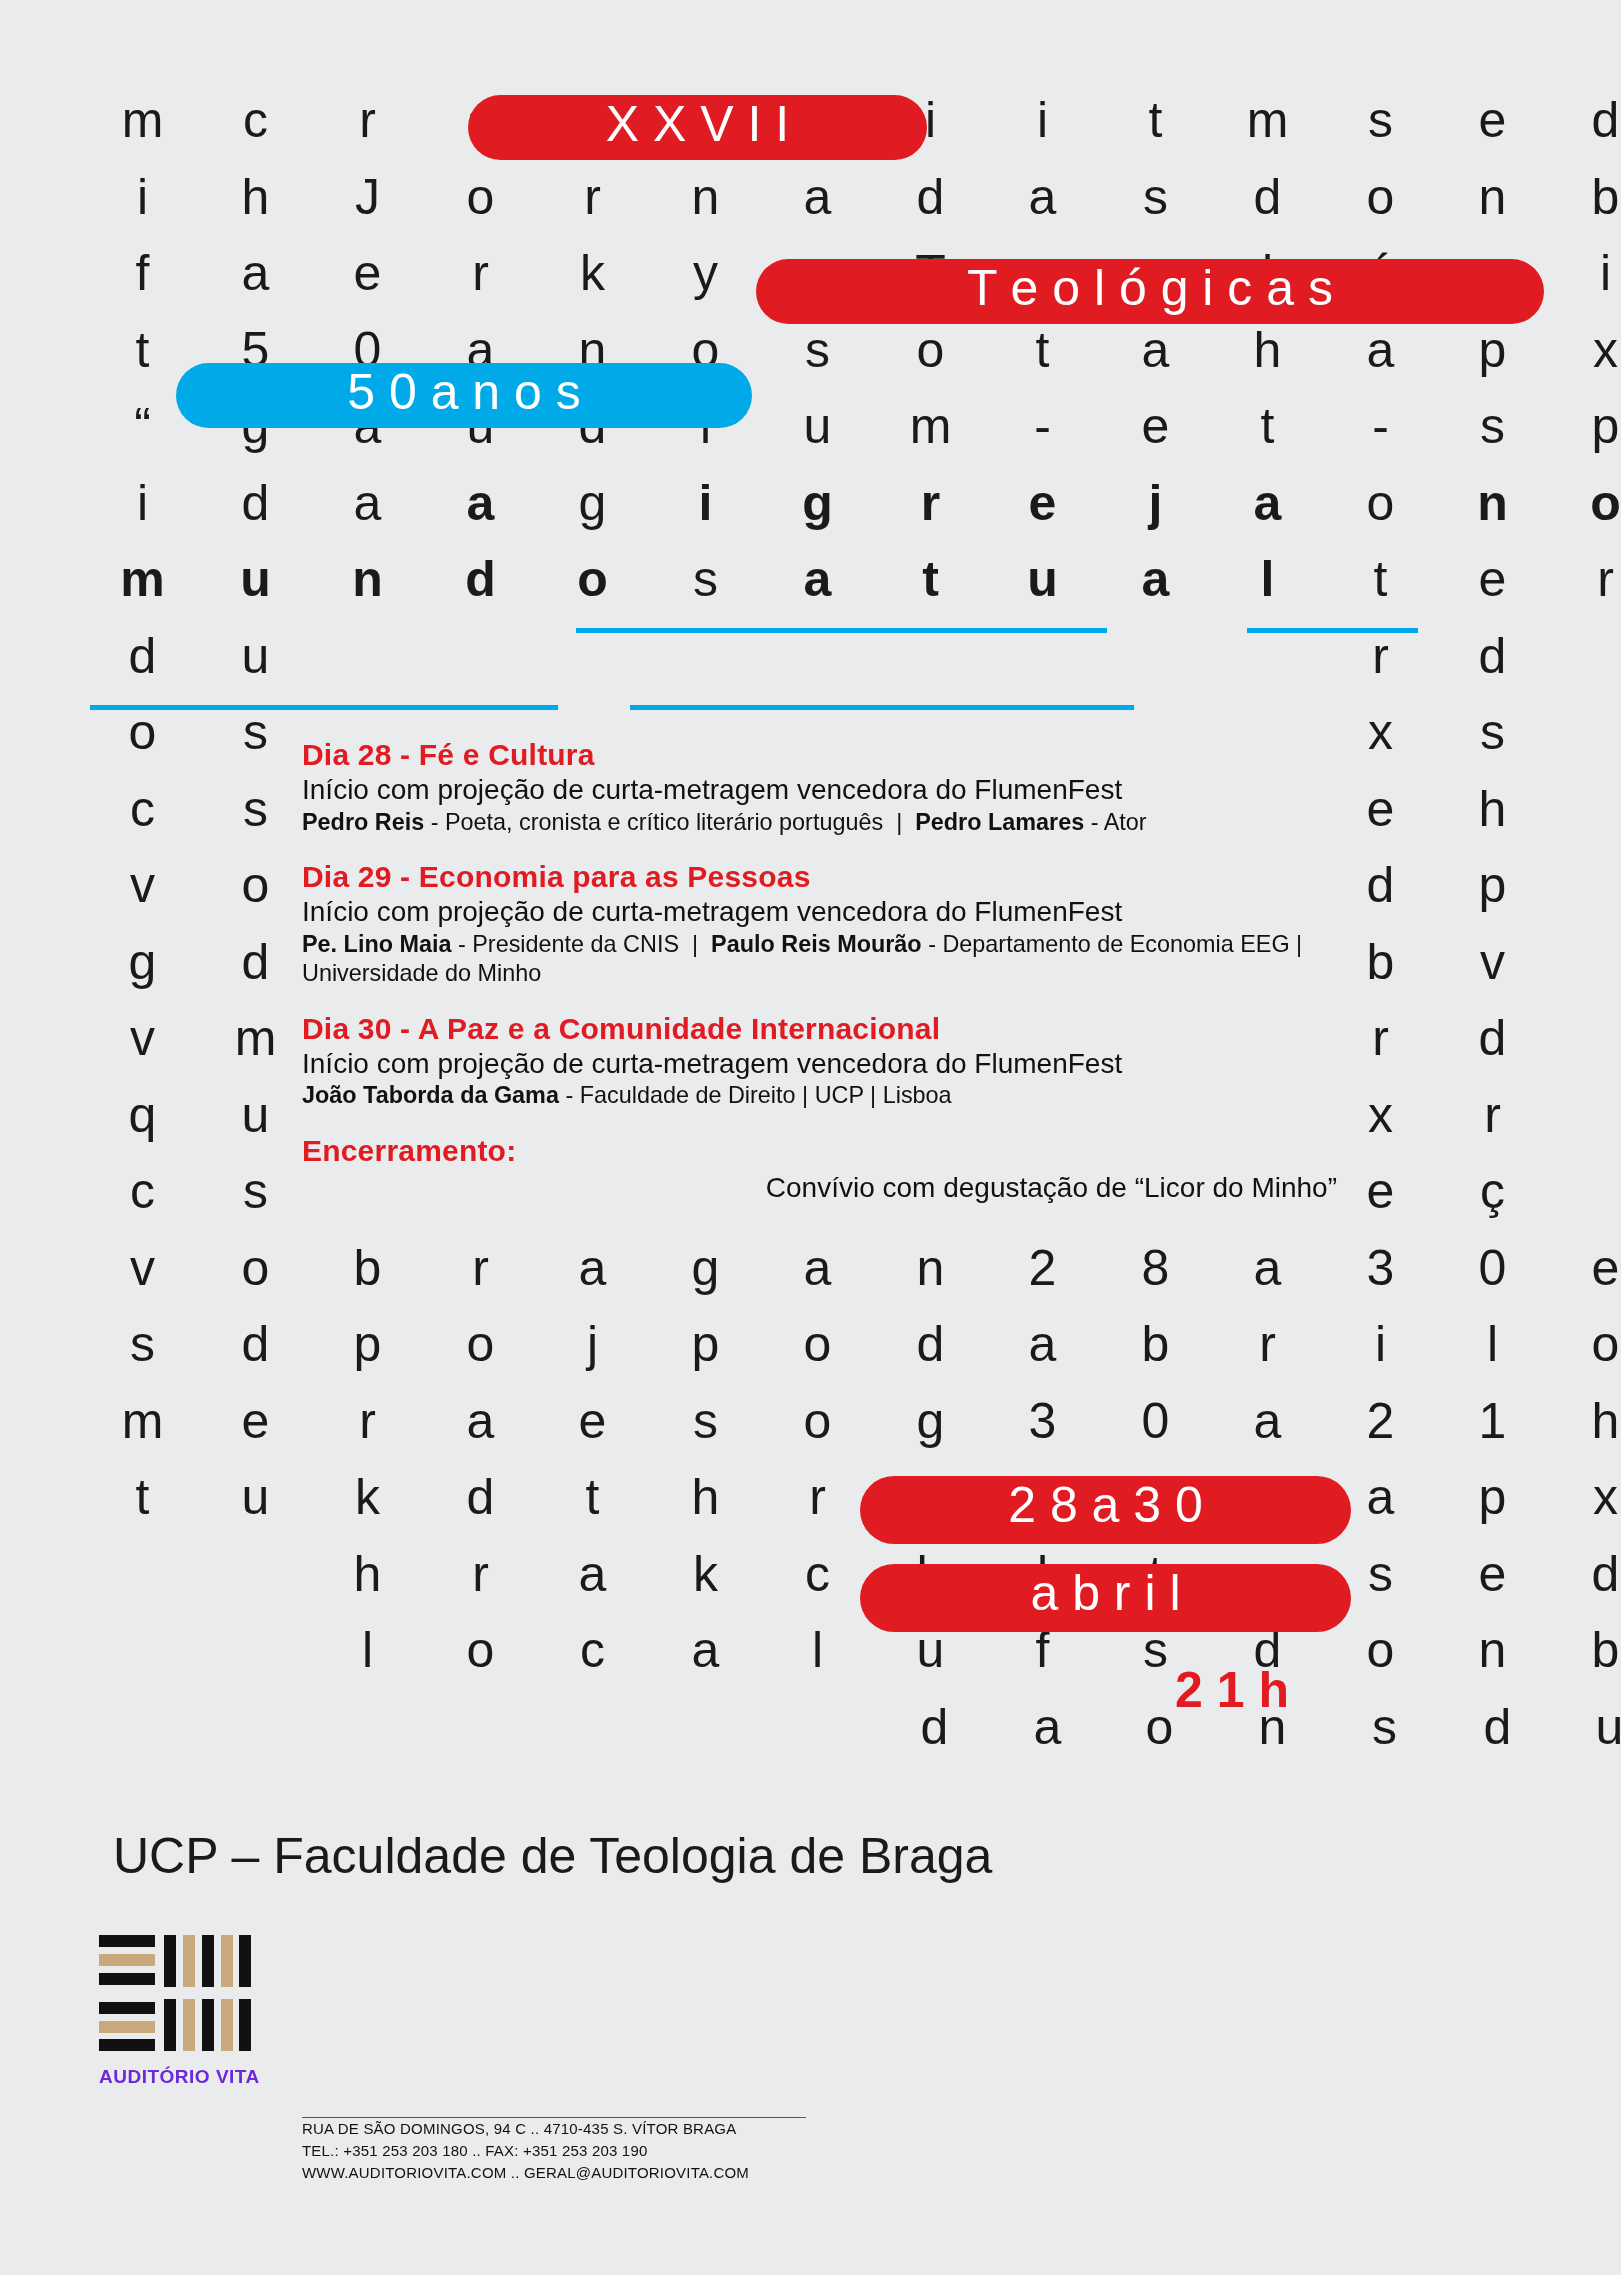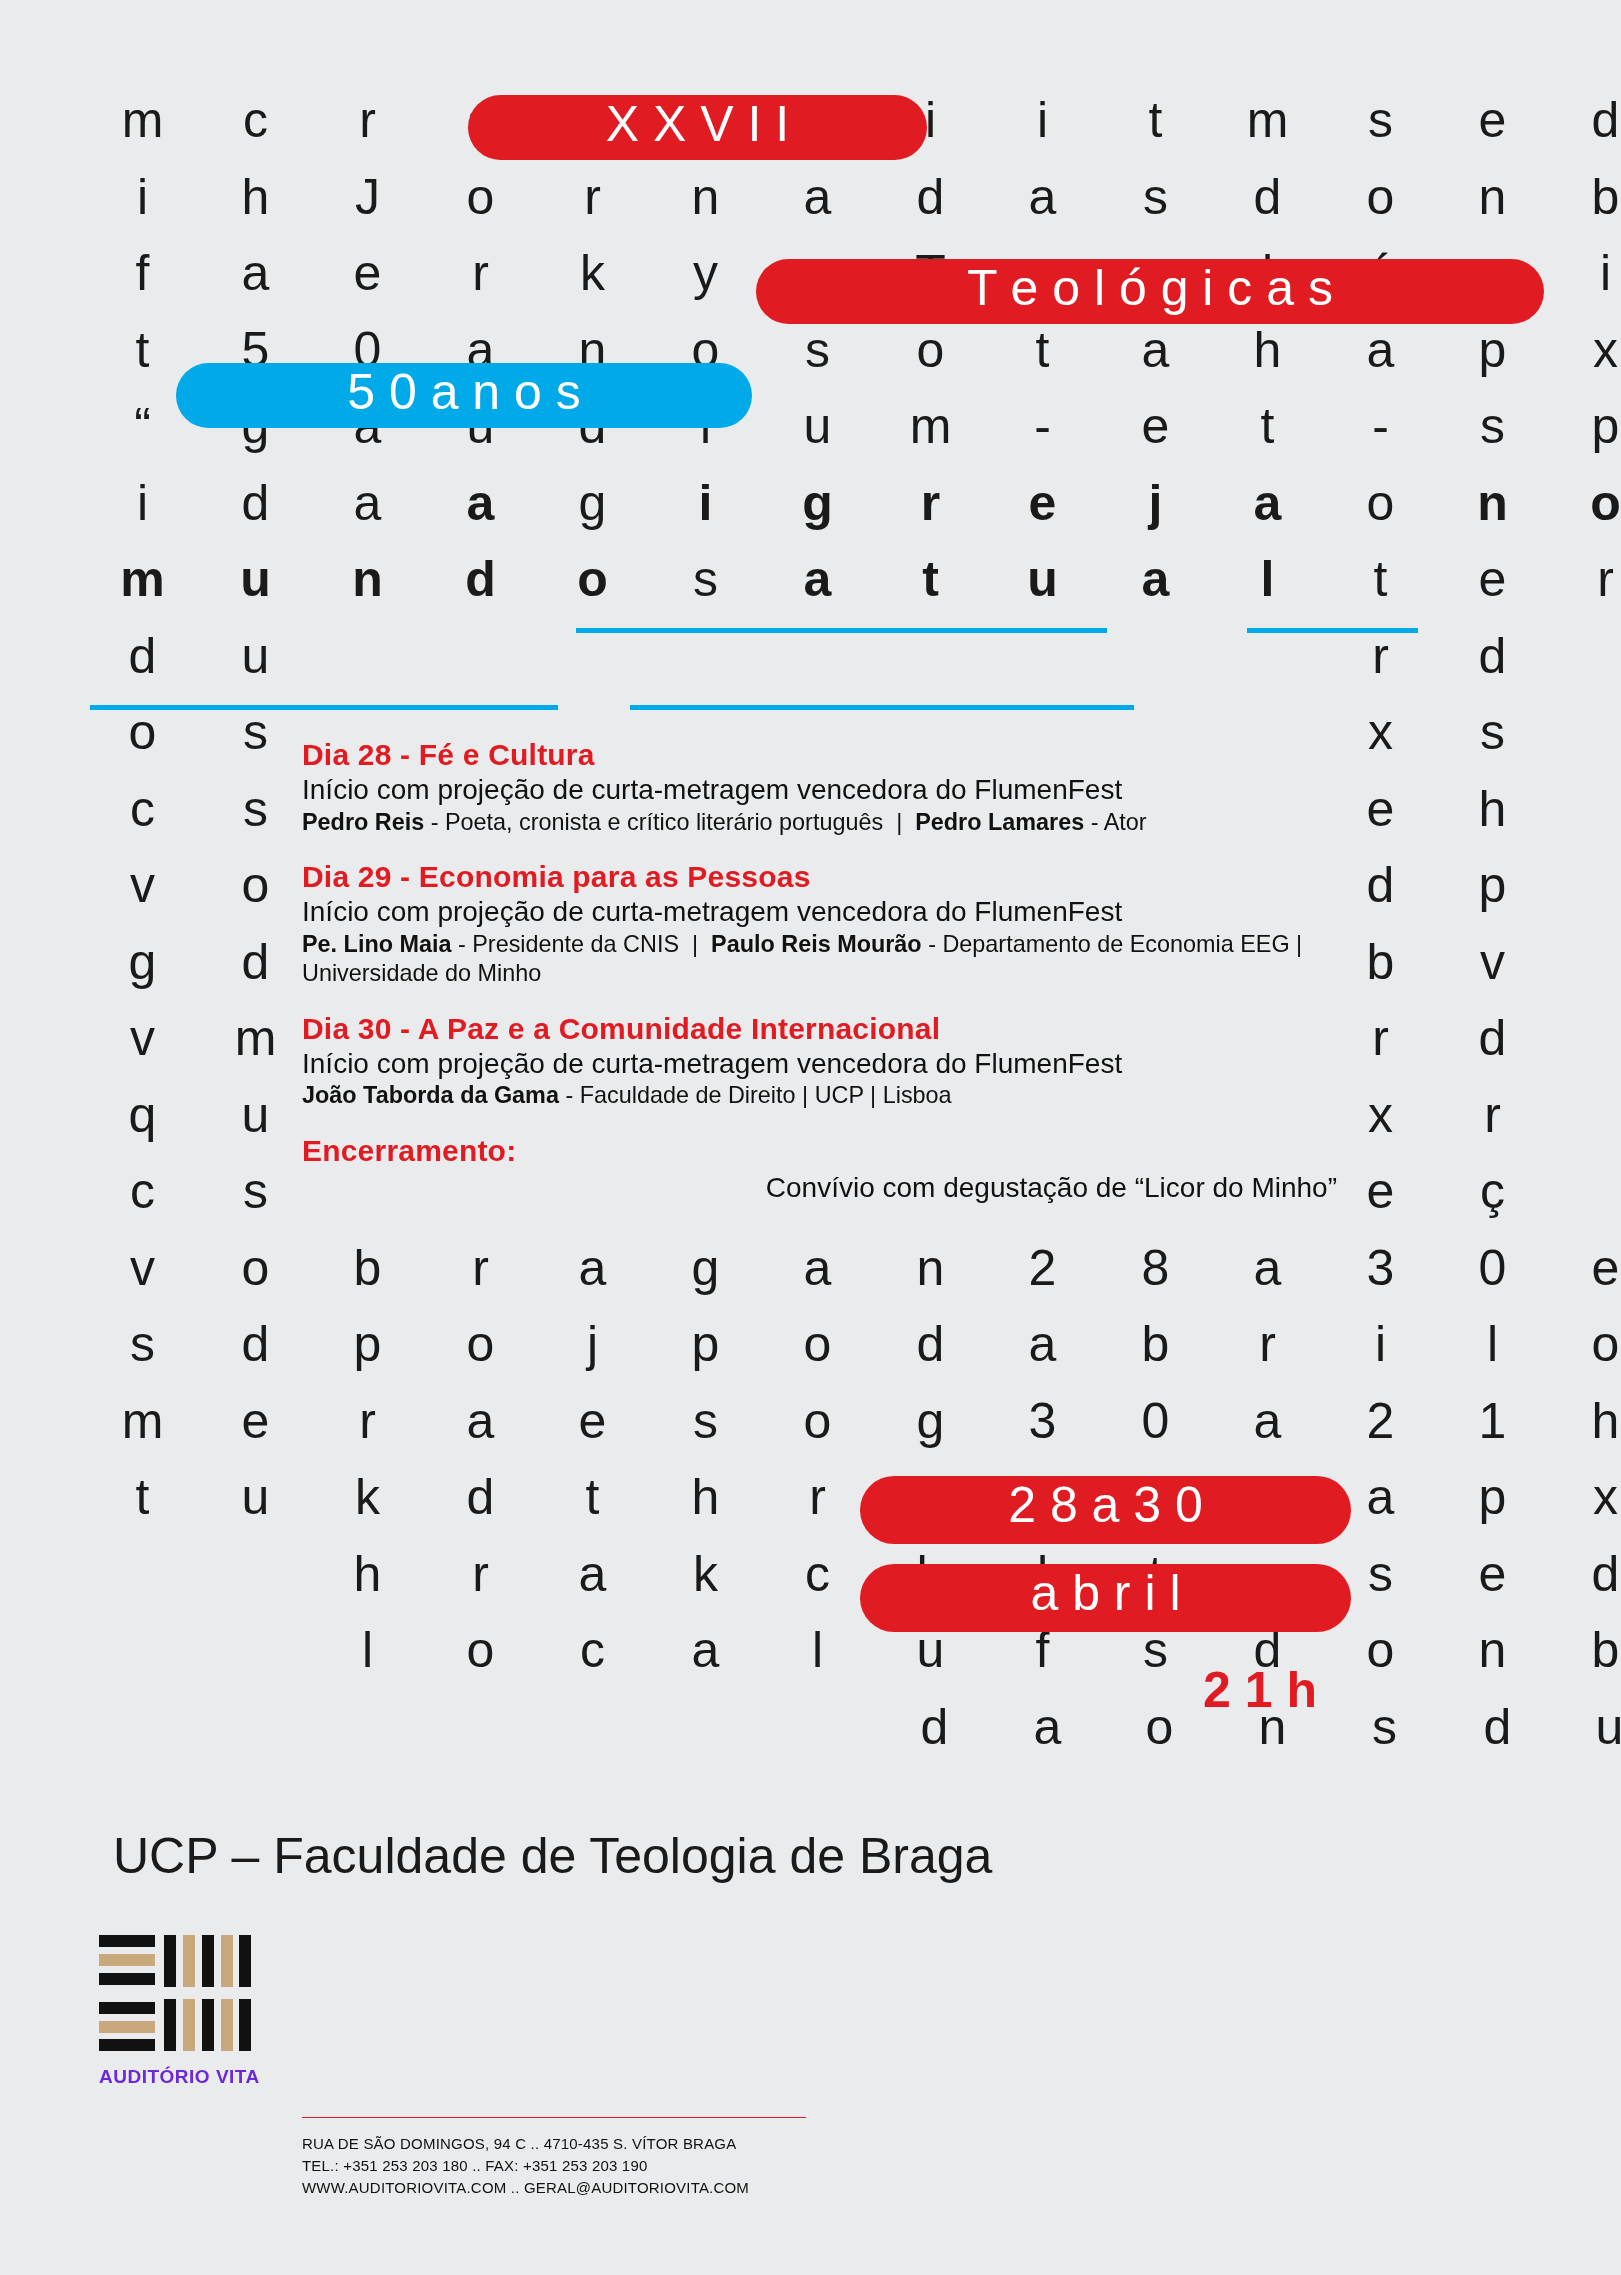--- a/index.html
+++ b/index.html
@@ -144,29 +144,29 @@
     font-weight: 700;
     letter-spacing: 0.5px;
     color: #6d28d9;
   }
   .contact {
     position: absolute;
     left: 302px;
     top: 2117px;
     width: 504px;
     border-top: 1.8px solid #e11b22;
-    padding-top: 15px;
+    padding-top: 0;
     font-size: 15px;
     line-height: 1.45;
     color: #111;
     z-index: 7;
     letter-spacing: 0.2px;
   }
 
-  .redbold { color: #e11b22; font-weight: 700; margin-left: 28px; }
+  .redbold { color: #e11b22; font-weight: 700; }
 </style>
 </head>
 <body>
 
 <div class="poster">
 
   <div class="grid" id="letter-grid" style="position: absolute; height: 1683px; display: block;">
       <div style="position: absolute; left: 0px; top: 0px; width: 1463px; height: 77px; display: flex; align-items: center;">
         <span class="cell" style="position: absolute; width: 113px; left: 0px;">m</span>
         <span class="cell" style="position: absolute; width: 113px; left: 113px;">c</span>

